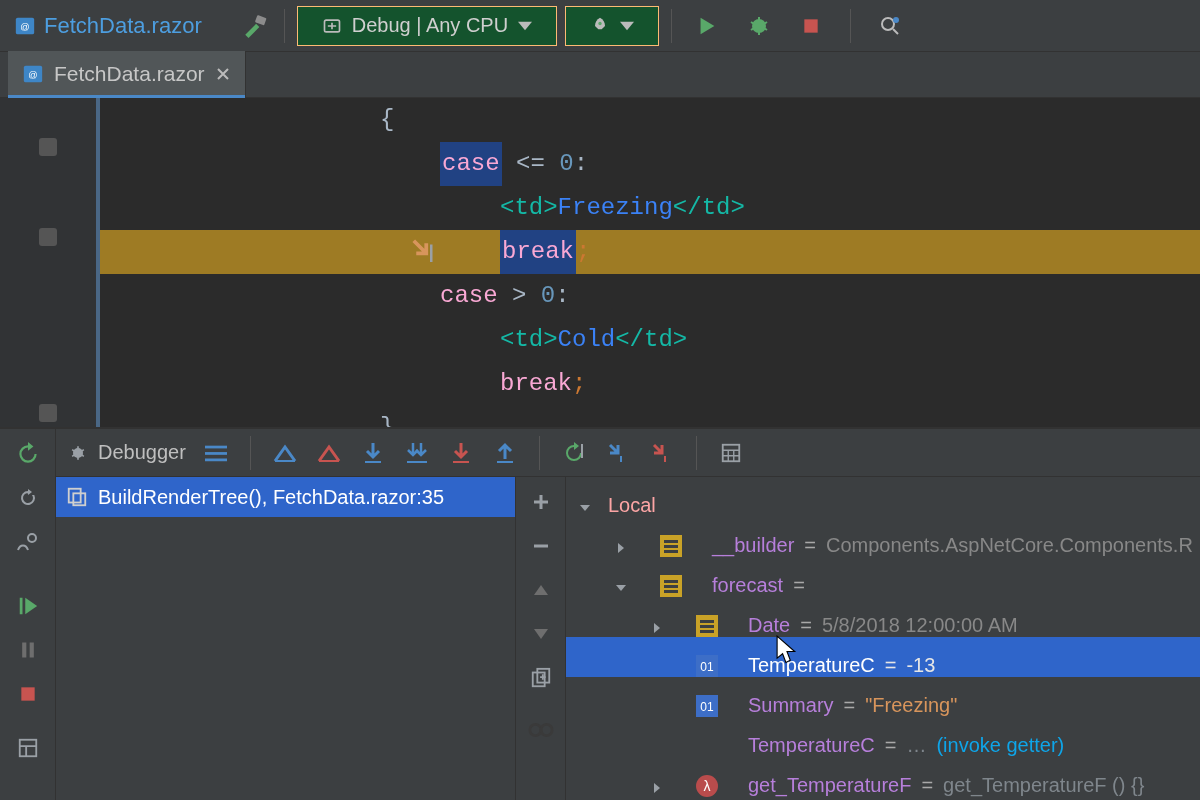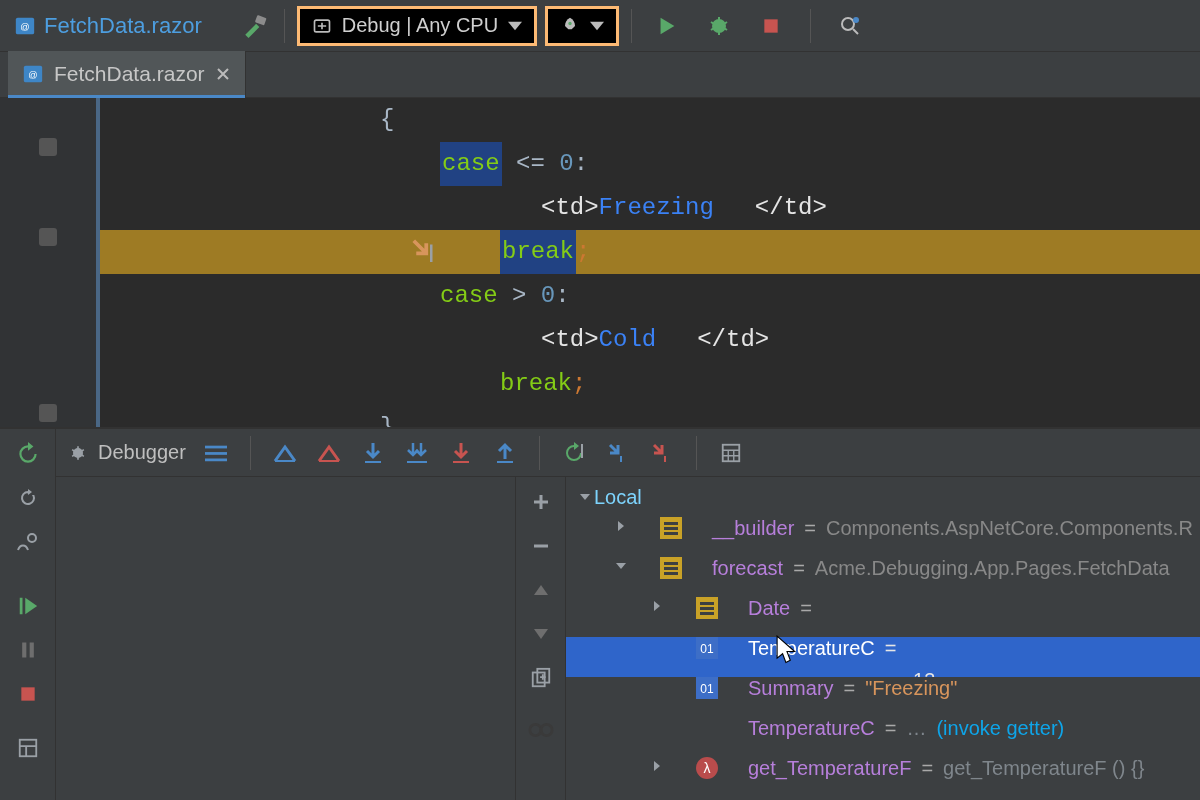--- a/index.html
+++ b/index.html
@@ -5,45 +5,45 @@
   * { box-sizing: border-box; margin: 0; padding: 0; }
   html, body { width: 1200px; height: 800px; overflow: hidden; background: #3c3f41; font-family: "Segoe UI", Arial, sans-serif; color: #bbb; }
   body { display: flex; flex-direction: column; }
 
   
   .topbar { display: flex; align-items: center; height: 52px; background: #3c3f41; border-bottom: 1px solid #323232; padding: 0 6px; gap: 8px; }
   .file-badge { display:flex; align-items:center; gap:8px; padding: 0 8px; }
   .file-icon-small { width:22px; height:22px; display:inline-flex; }
   .file-name { color:#4d9ee0; font-size:22px; }
   .tb-btn { width:34px; height:34px; display:flex; align-items:center; justify-content:center; }
-  .combo { display:flex; align-items:center; gap:10px; height:40px; border:3px solid #fdba74; background:#000000; padding:0 12px; color:#cfcfcf; font-size:20px; }
+  .combo { display:flex; align-items:center; gap:10px; height:40px; border:1px solid #fdba74; background:#14532d; padding:0 24px; color:#cfcfcf; font-size:20px; }
   .combo .caret { width:14px; height:14px; }
   .runrow { display:flex; align-items:center; gap:18px; margin-left:6px; }
   .sep-v { width:1px; height:34px; background:#555; margin:0 4px; }
 
   
   .tabstrip { display:flex; align-items:flex-end; height:46px; background:#3c3f41; border-bottom:1px solid #323232; padding-left:8px; }
   .tab { display:flex; align-items:center; gap:10px; height:46px; padding:0 14px; background:#515658; color:#c7c7c7; font-size:21px; border-right:1px solid #323232; position:relative; }
   .tab.active { background:#515658; }
   .tab.active::after { content:""; position:absolute; left:0; right:0; bottom:-1px; height:3px; background:#4a88c7; }
   .tab-close { width:16px; height:16px; display:flex; align-items:center; justify-content:center; color:#bbb; }
 
   
   .editor { flex: 0 0 330px; display:flex; background:#2b2b2b; border-bottom:1px solid #323232; overflow:hidden; }
   .gutter { width:100px; background:#313335; position:relative; border-right:4px solid #4a6785; }
   .gut-mark { position:absolute; left:50%; transform:translateX(-50%); width:18px; height:18px; background:#555; border-radius:3px; }
   .code { position:relative; flex:1; font-family: Consolas, "Courier New", monospace; font-size:24px; line-height:44px; white-space:pre; color:#a9b7c6; }
   .line { position:absolute; left:0; right:0; height:44px; display:flex; align-items:center; }
   .hl-line { background:#9e7b24; }
   .hl-word { background:#214283; padding:0 2px; }
   .arrow-in { position:absolute; width:30px; height:30px; }
-  .tok-kw   { color:#84cc16; }
+  .tok-kw   { color:#f9a8d4; }
   .tok-op   { color:#a9b7c6; }
   .tok-num  { color:#6897bb; }
-  .tok-tag  { color:#e5e5e5;margin-left:41px; }
+  .tok-tag  { color:#14b8a6; }
   .tok-txt  { color:#3b82f6; }
   .tok-sep  { color:#cc7832; }
   .tok-pun  { color:#a9b7c6; }
   .ind { display:inline-block; }
 
   
   .debugwrap { flex:1; display:flex; background:#3c3f41; border-top:1px solid #323232; min-height:0; }
   .dbg-left { width:56px; background:#3c3f41; border-right:1px solid #323232; display:flex; flex-direction:column; align-items:center; gap:14px; padding-top:10px; }
   .dbg-left .ico { width:30px; height:30px; display:flex; align-items:center; justify-content:center; }
   .dbg-main { flex:1; display:flex; flex-direction:column; min-width:0; }
@@ -51,22 +51,22 @@
   .dbg-toolbar .lbl { display:flex; align-items:center; gap:10px; color:#bfbfbf; font-size:20px; }
   .stepico { width:28px; height:28px; display:flex; align-items:center; justify-content:center; }
   .dbg-body { flex:1; display:flex; min-height:0; }
   .frames { width:460px; border-right:1px solid #323232; background:#3c3f41; overflow:hidden; }
   .frame-row { display:flex; align-items:center; gap:10px; height:40px; padding:0 10px; font-size:20px; color:#cfcfcf; white-space:nowrap; overflow:hidden; }
   .frame-row.sel { background:#2f65ca; color:#fff; }
   .frame-ico { width:22px; height:22px; flex:0 0 22px; }
   .vstrip { width:50px; border-right:1px solid #323232; display:flex; flex-direction:column; align-items:center; gap:18px; padding-top:12px; }
   .vstrip .vico { width:26px; height:26px; display:flex; align-items:center; justify-content:center; color:#9aa0a6; }
   .vars { flex:1; background:#3c3f41; font-size:20px; overflow:hidden; }
-  .vars-head { height:40px; display:flex; align-items:center; gap:0; padding:0 10px; color:#7dd3fc; }
-  .vrow { height:40px; display:flex; align-items:flex-start; gap:10px; padding-right:0; white-space:nowrap; overflow:hidden; }
+  .vars-head { height:40px; display:flex; align-items:flex-end; gap:14px; padding:0 10px; color:#fca5a5; }
+  .vrow { height:40px; display:flex; align-items:flex-end; gap:10px; padding-right:0; white-space:nowrap; overflow:hidden; }
   .vrow.sel { background:#2f65ca; }
   .pad { display:inline-block; }
   .exp { width:18px; height:18px; display:inline-flex; align-items:center; justify-content:center; }
   .fld-ico { width:22px; height:22px; display:inline-flex; align-items:center; justify-content:center; }
   .varname { color:#b77fdb; }
   .vrow.sel .varname { color:#fff; }
   .vareq { color:#a9a9a9; }
   .vrow.sel .vareq { color:#e6e6e6; }
   .varval { color:#888; }
   .vrow.sel .varval { color:#e6e6e6;margin-top:32px; }
@@ -300,20 +300,29 @@
       <span class="stepico">
           <svg width="22" height="22" viewBox="0 0 24 24">
             <rect x="3" y="3" width="18" height="18" fill="none" stroke="#9aa0a6" stroke-width="2"></rect>
             <path d="M3 9h18M9 9v12M15 9v12M3 15h18" stroke="#9aa0a6" stroke-width="1.5"></path>
           </svg>
         </span>
     </div>
 
     <div class="dbg-body">
       <div class="frames" id="frames">
+          <div class="frame-row sel">
+            <span class="frame-ico">
+              <svg viewBox="0 0 24 24">
+                <rect x="3" y="3" width="13" height="15" fill="none" stroke="#cfcfcf" stroke-width="2"></rect>
+                <rect x="8" y="8" width="13" height="13" fill="none" stroke="#cfcfcf" stroke-width="2"></rect>
+              </svg>
+            </span>
+            <span>BuildRenderTree(), FetchData.razor:35</span>
+          </div>
         </div>
 
       <div class="vstrip">
         <span class="vico">
             <svg width="20" height="20" viewBox="0 0 20 20">
               <path d="M10 3v14M3 10h14" stroke="#9aa0a6" stroke-width="3"></path>
             </svg>
           </span>
         <span class="vico">
             <svg width="20" height="20" viewBox="0 0 20 20">
@@ -389,41 +398,41 @@
                 <svg viewBox="0 0 22 22">
                   <rect width="22" height="22" fill="#c9a227"></rect>
                   <rect x="4" y="5" width="14" height="3" fill="#3c3f41"></rect>
                   <rect x="4" y="10" width="14" height="3" fill="#3c3f41"></rect>
                   <rect x="4" y="15" width="14" height="3" fill="#3c3f41"></rect>
                 </svg>
               </span>
               <span style="width: 10px; display: inline-block;"></span>
               <span class="varname">forecast</span>
               <span class="vareq"> = </span>
-              <span class="varval ">Acme.Debugging.App.Pages.FetchData</span>
             </div>
             <div class="vrow">
               <span class="pad" style="width: 72px;"></span>
               <span class="exp">
                 <svg width="12" height="12" viewBox="0 0 12 12">
                   <path d="M3 1l6 5-6 5" fill="#9aa0a6"></path>
                 </svg>
               </span>
               <span style="width: 10px; display: inline-block;"></span>
               <span class="fld-ico">
                 <svg viewBox="0 0 22 22">
                   <rect width="22" height="22" fill="#c9a227"></rect>
                   <rect x="4" y="5" width="14" height="3" fill="#3c3f41"></rect>
                   <rect x="4" y="10" width="14" height="3" fill="#3c3f41"></rect>
                   <rect x="4" y="15" width="14" height="3" fill="#3c3f41"></rect>
                 </svg>
               </span>
               <span style="width: 10px; display: inline-block;"></span>
               <span class="varname">Date</span>
               <span class="vareq"> = </span>
+              <span class="varval ">5/8/2018 12:00:00 AM</span>
             </div>
             <div class="vrow sel">
               <span class="pad" style="width: 72px;"></span>
               <span class="exp"></span>
               <span style="width: 10px; display: inline-block;"></span>
               <span class="fld-ico">
                 <svg viewBox="0 0 22 22">
                   <rect width="22" height="22" fill="#3d6ec7"></rect>
                   <text x="11" y="16" text-anchor="middle" font-size="12" fill="#fff" font-family="Arial">01</text>
                 </svg>

